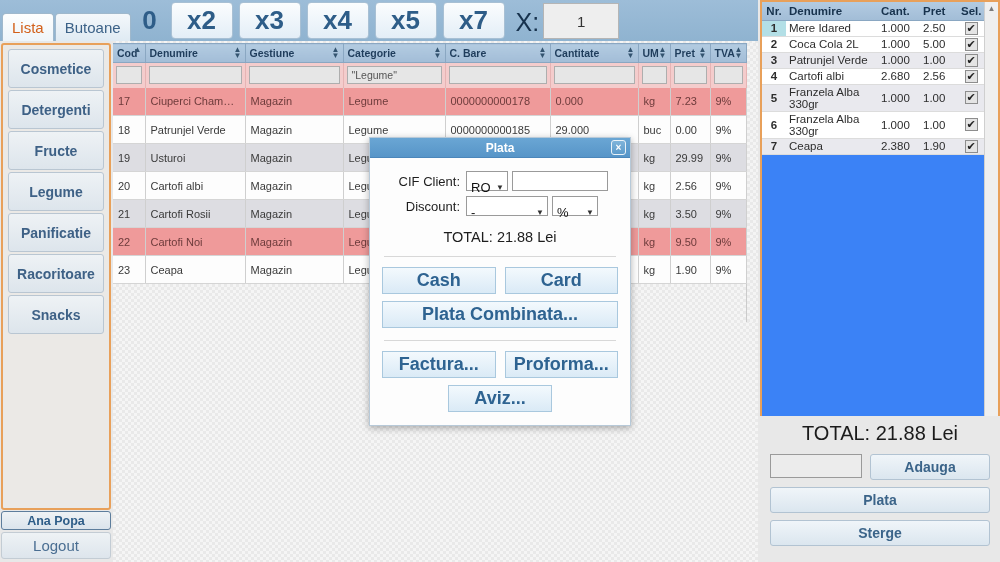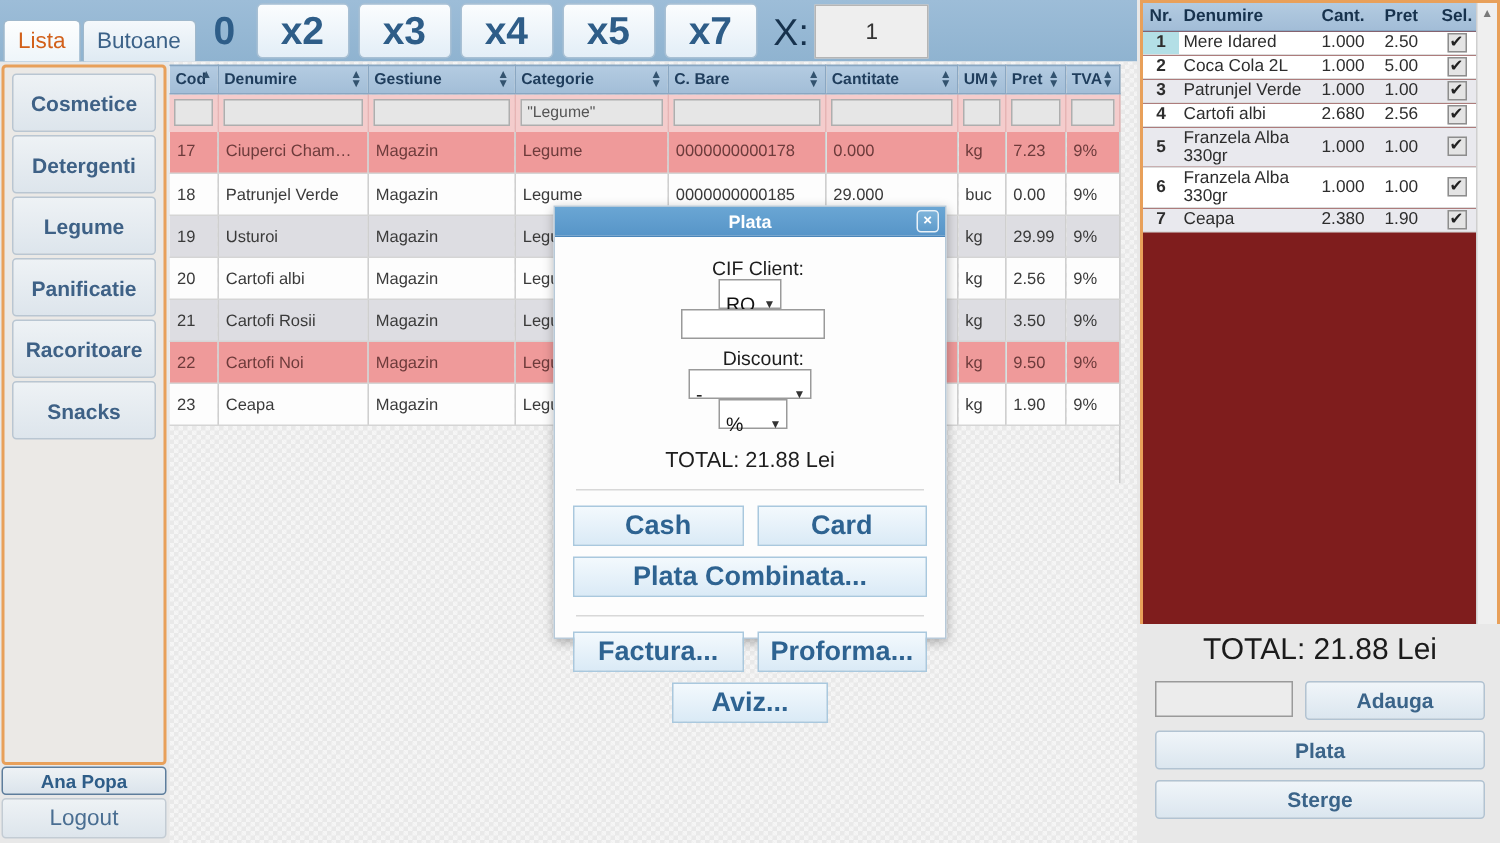--- a/index.html
+++ b/index.html
@@ -140,21 +140,21 @@
   }
   #modaltitle { font-size: 12px; font-weight: bold; color: #ffffff; }
   #modalclose {
     position: absolute; right: 4px; top: 2px; width: 15px; height: 15px;
     background: linear-gradient(#7fb4da, #5e9bcb);
     border: 1px solid #eaf2f8; border-radius: 3px;
     color: #fff; font-size: 10px; font-weight: bold;
     display: flex; align-items: center; justify-content: center;
   }
   #modalbody { padding: 13px 12px 8px 12px; }
-  .frow { display: flex; align-items: center; justify-content: flex-start; margin-bottom: 5px; flex-direction: column; }
+  .frow { display: flex; align-items: center; justify-content: flex-start; margin-bottom: 5px; }
   .flabel { font-size: 13px; color: #1d1d1d; width: 78px; text-align: right; margin-right: 6px; }
   .sel {
     background: #ffffff; border: 1px solid #9a9a9a;
     height: 20px; font-size: 13px; color: #111;
     display: flex; align-items: center; padding: 12px 3px 0 4px;
   }
   .sel .cv { flex: 1; }
   .sel .ar { font-size: 8px; color: #333; margin-left: 5px; }
   .txt {
     background: #ffffff; border: 1px solid #9a9a9a; height: 20px;
@@ -171,21 +171,21 @@
     display: flex; align-items: center; justify-content: center;
   }
   .prow { display: flex; gap: 9px; margin-bottom: 7px; }
   .prow > .pbtn { flex: 1; }
   .pcenter { display: flex; justify-content: center; }
   .pcenter > .pbtn { width: 104px; }
 
   
   #cartpanel {
     position: absolute; left: 760px; top: 0; width: 240px; height: 509px;
-    background: #7f1d1d; border: 2px solid #e8a05a;
+    background: #3b82f6; border: 2px solid #e8a05a;
   }
   table.c { border-collapse: collapse; width: 222px; table-layout: fixed; }
   table.c th {
     background: linear-gradient(#b3cbe1, #a2bdd7);
     border-bottom: 1px solid #8aa7c2;
     height: 18px; font-size: 11.5px; color: #17324d; font-weight: bold;
     padding: 0 3px; text-align: left; white-space: nowrap;
   }
   table.c td {
     font-size: 11.5px; color: #2d2d2d; padding: 1px 3px;
@@ -275,20 +275,23 @@
       <span>1</span>
     </div>
   </div>
 
   <div id="sidebar">
     <div class="catbtn">
       <span>Cosmetice</span>
     </div>
     <div class="catbtn">
       <span>Detergenti</span>
+    </div>
+    <div class="catbtn">
+      <span>Fructe</span>
     </div>
     <div class="catbtn">
       <span>Legume</span>
     </div>
     <div class="catbtn">
       <span>Panificatie</span>
     </div>
     <div class="catbtn">
       <span>Racoritoare</span>
     </div>

